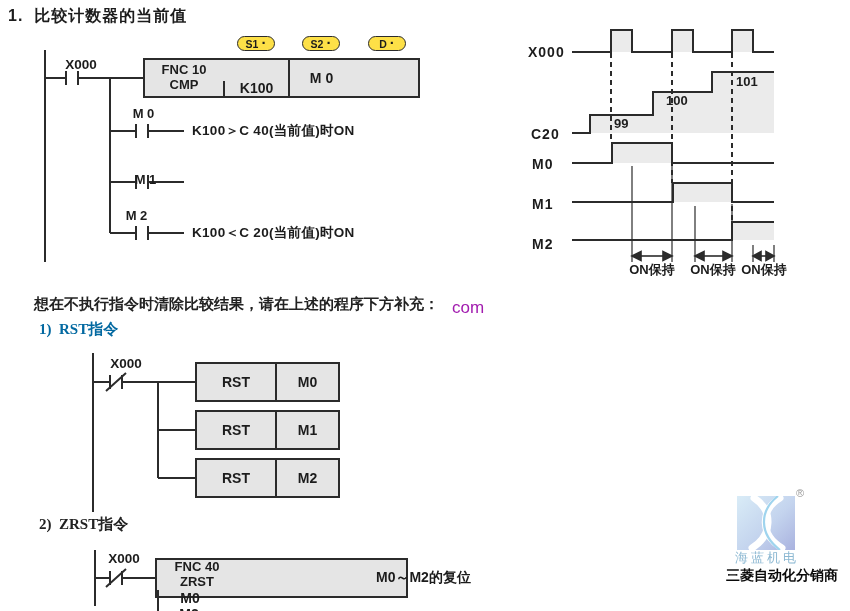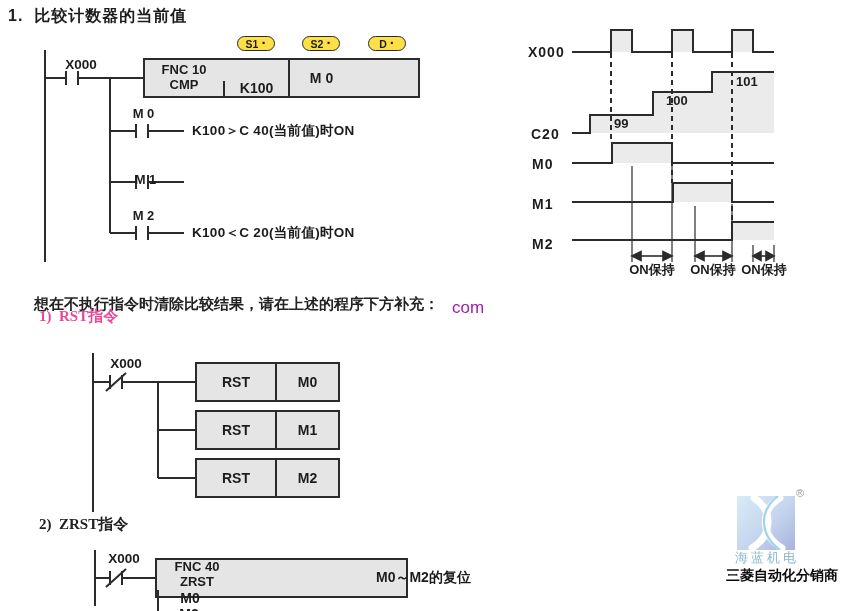--- a/index.html
+++ b/index.html
@@ -127,21 +127,21 @@
     <div class="cell fnc" style="width:78px;">
       <div>FNC 10</div>
       <div>CMP</div>
     </div>
     <div class="cell" style="width:65px;margin-top:21px;">K100</div>
     <div class="cell" style="width:65px;">M 0</div>
   </div>
 
   <div class="lbl ctr" style="left:121px;top:107px;width:45px;">M 0</div>
   <div class="lbl ctr" style="left:123px;top:158px;width:45px;margin-top:15px;">M 1</div>
-  <div class="lbl ctr" style="left:121px;top:209px;width:45px;">M 2</div>
+  <div class="lbl ctr" style="left:114px;top:209px;width:45px;">M 2</div>
 
   <div class="lbl desc" style="left:192px;top:123px;">K100＞C 40(当前值)时ON</div>
   <div class="lbl desc" style="left:192px;top:225px;">K100＜C 20(当前值)时ON</div>
 
   <div class="lbl sig" style="left:528px;top:44px;">X000</div>
   <div class="lbl sig" style="left:531px;top:126px;">C20</div>
   <div class="lbl sig" style="left:532px;top:156px;">M0</div>
   <div class="lbl sig" style="left:532px;top:196px;">M1</div>
   <div class="lbl sig" style="left:532px;top:236px;">M2</div>
 
@@ -149,21 +149,21 @@
   <div class="lbl" style="left:666px;top:94px;">100</div>
   <div class="lbl" style="left:736px;top:75px;">101</div>
 
   <div class="lbl ctr" style="left:624px;top:263px;width:56px;">ON保持</div>
   <div class="lbl ctr" style="left:685px;top:263px;width:56px;">ON保持</div>
   <div class="lbl ctr" style="left:736px;top:263px;width:56px;">ON保持</div>
 
   <div class="lbl serif sz15" style="left:34px;top:296px;color:#222;">想在不执行指令时清除比较结果，请在上述的程序下方补充：</div>
   <div class="lbl faint" style="left:452px;top:298px;">com</div>
 
-  <div class="lbl serif sz15" style="left:39px;top:308px;color:#ec4899;">1)  RST指令</div>
+  <div class="lbl serif sz15" style="left:39px;top:321px;color:#0369a1;">1)  RST指令</div>
   <div class="lbl ctr" style="left:104px;top:356px;width:44px;font-size:13.5px;">X000</div>
 
   <div class="ibox" style="left:195px;top:362px;width:145px;height:40px;">
     <div class="cell" style="width:78px;">RST</div>
     <div class="cell" style="width:63px;">M0</div>
   </div>
   <div class="ibox" style="left:195px;top:410px;width:145px;height:40px;">
     <div class="cell" style="width:78px;">RST</div>
     <div class="cell" style="width:63px;">M1</div>
   </div>

